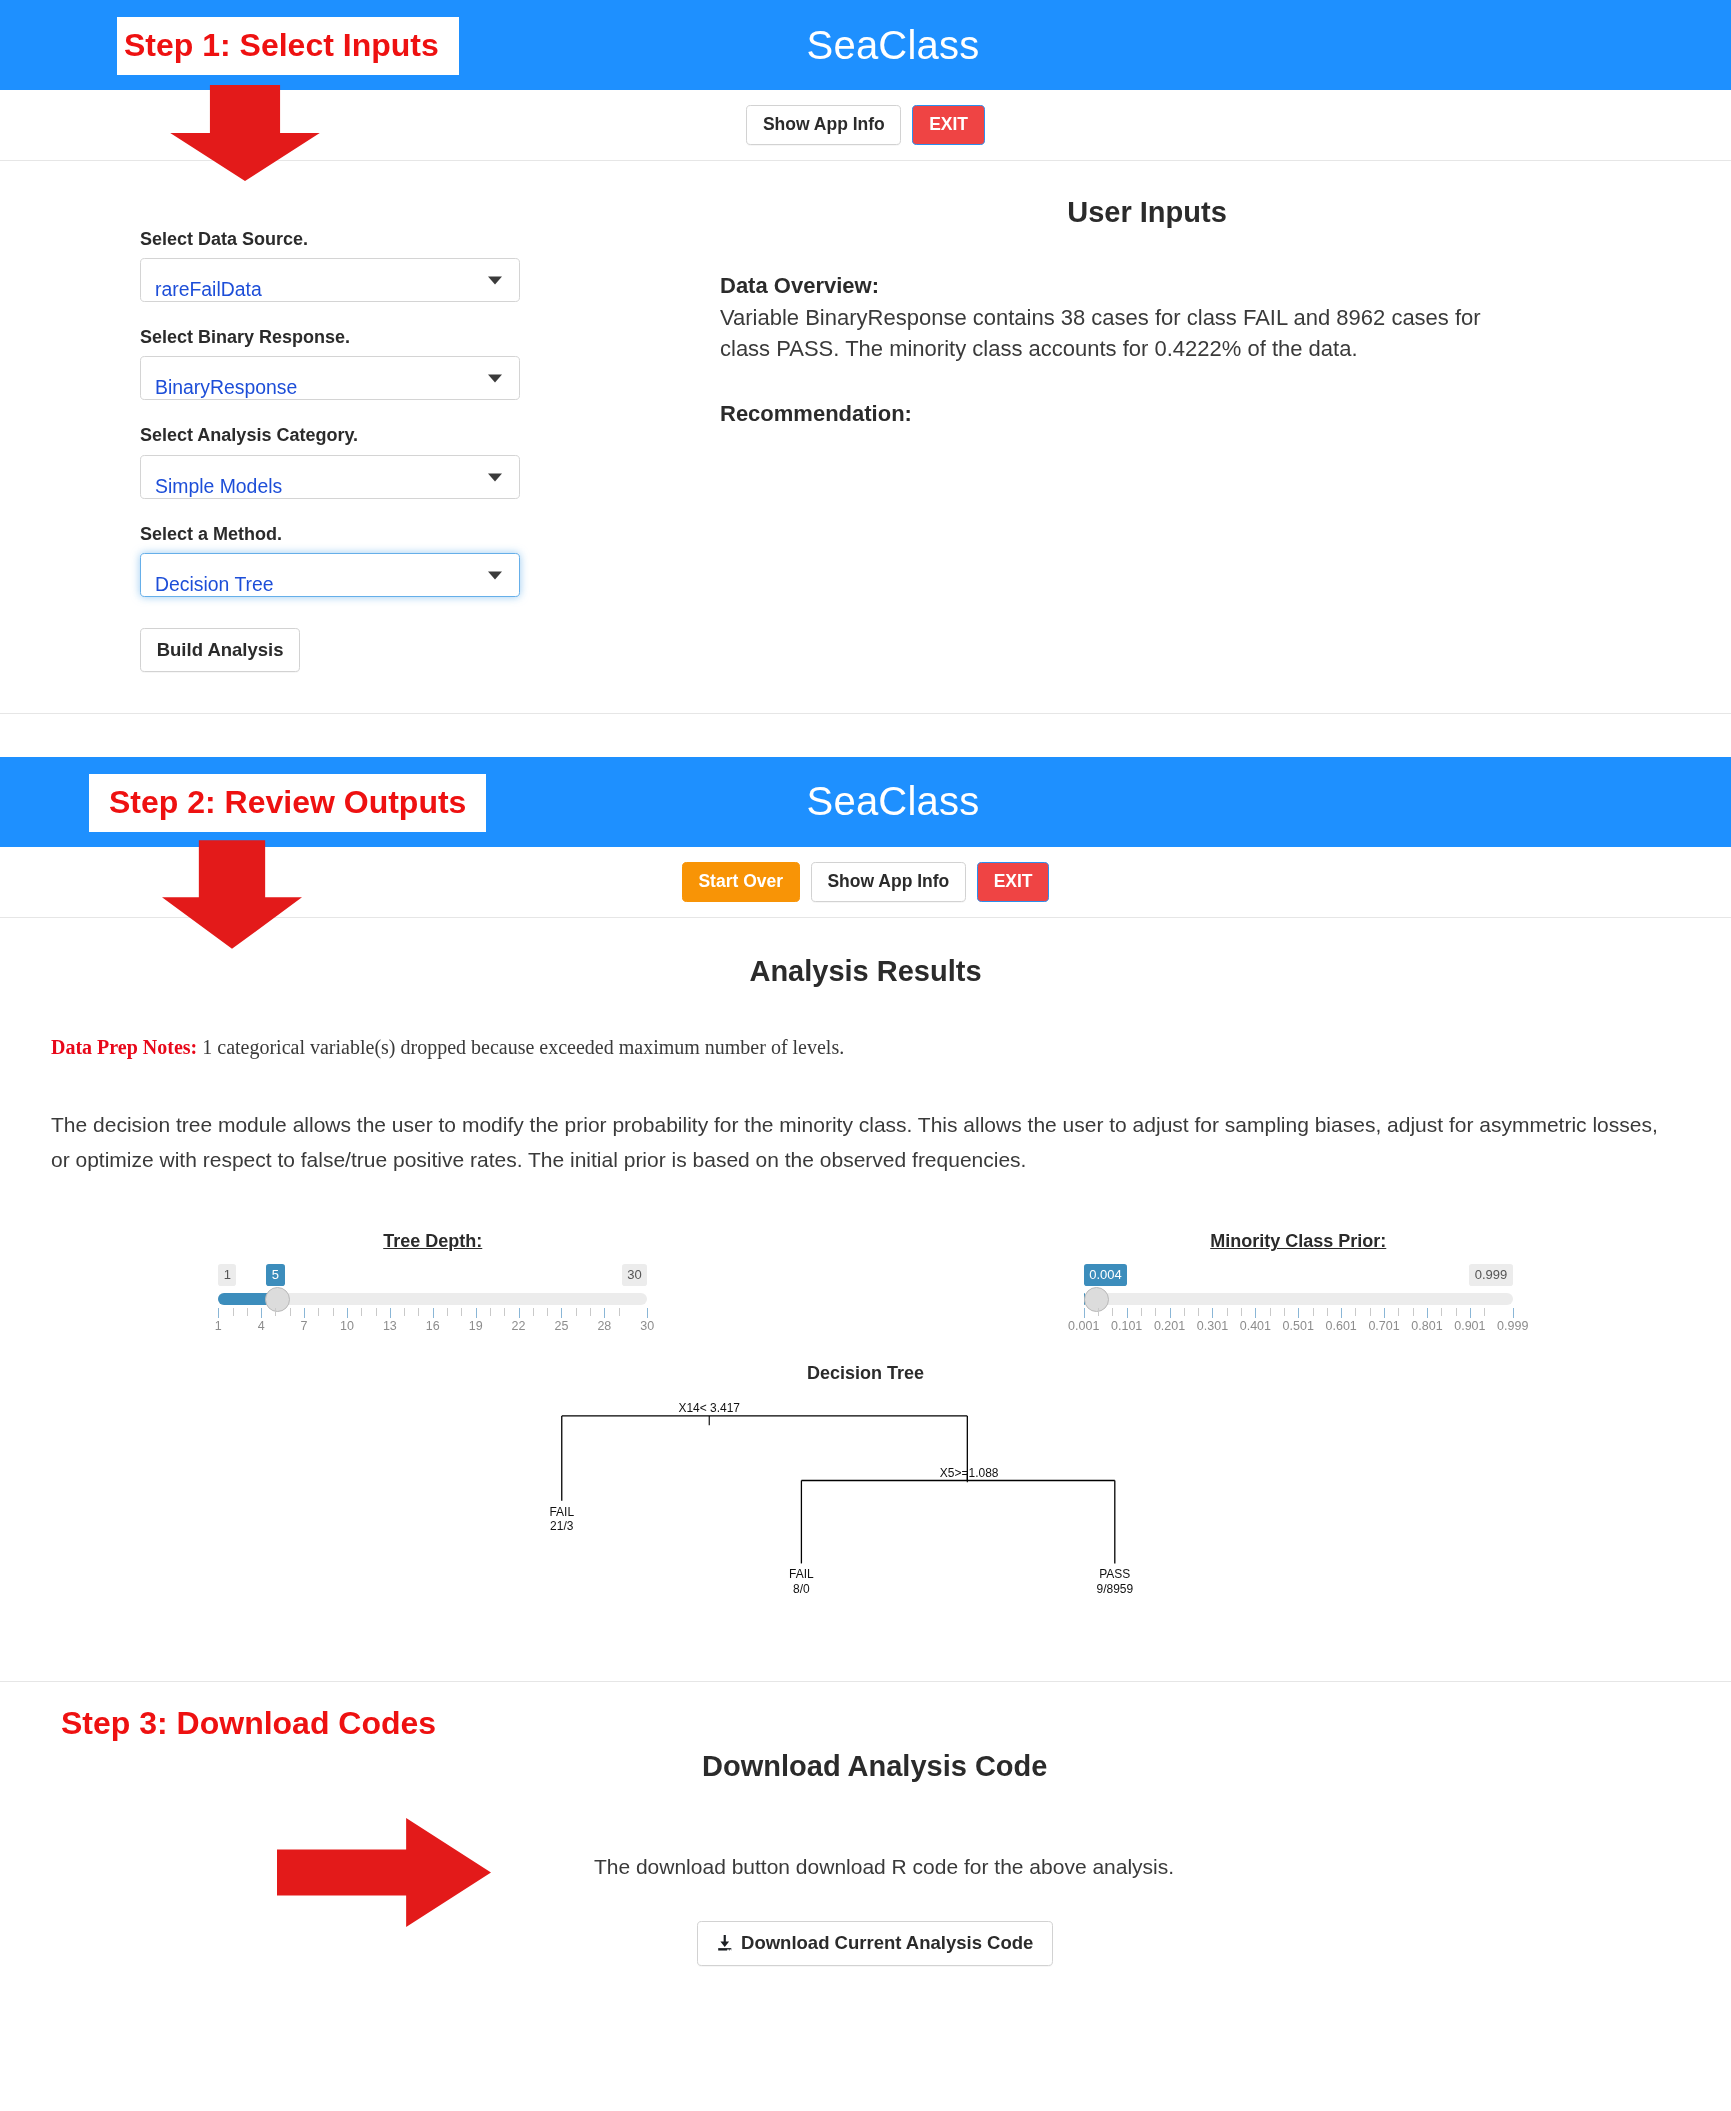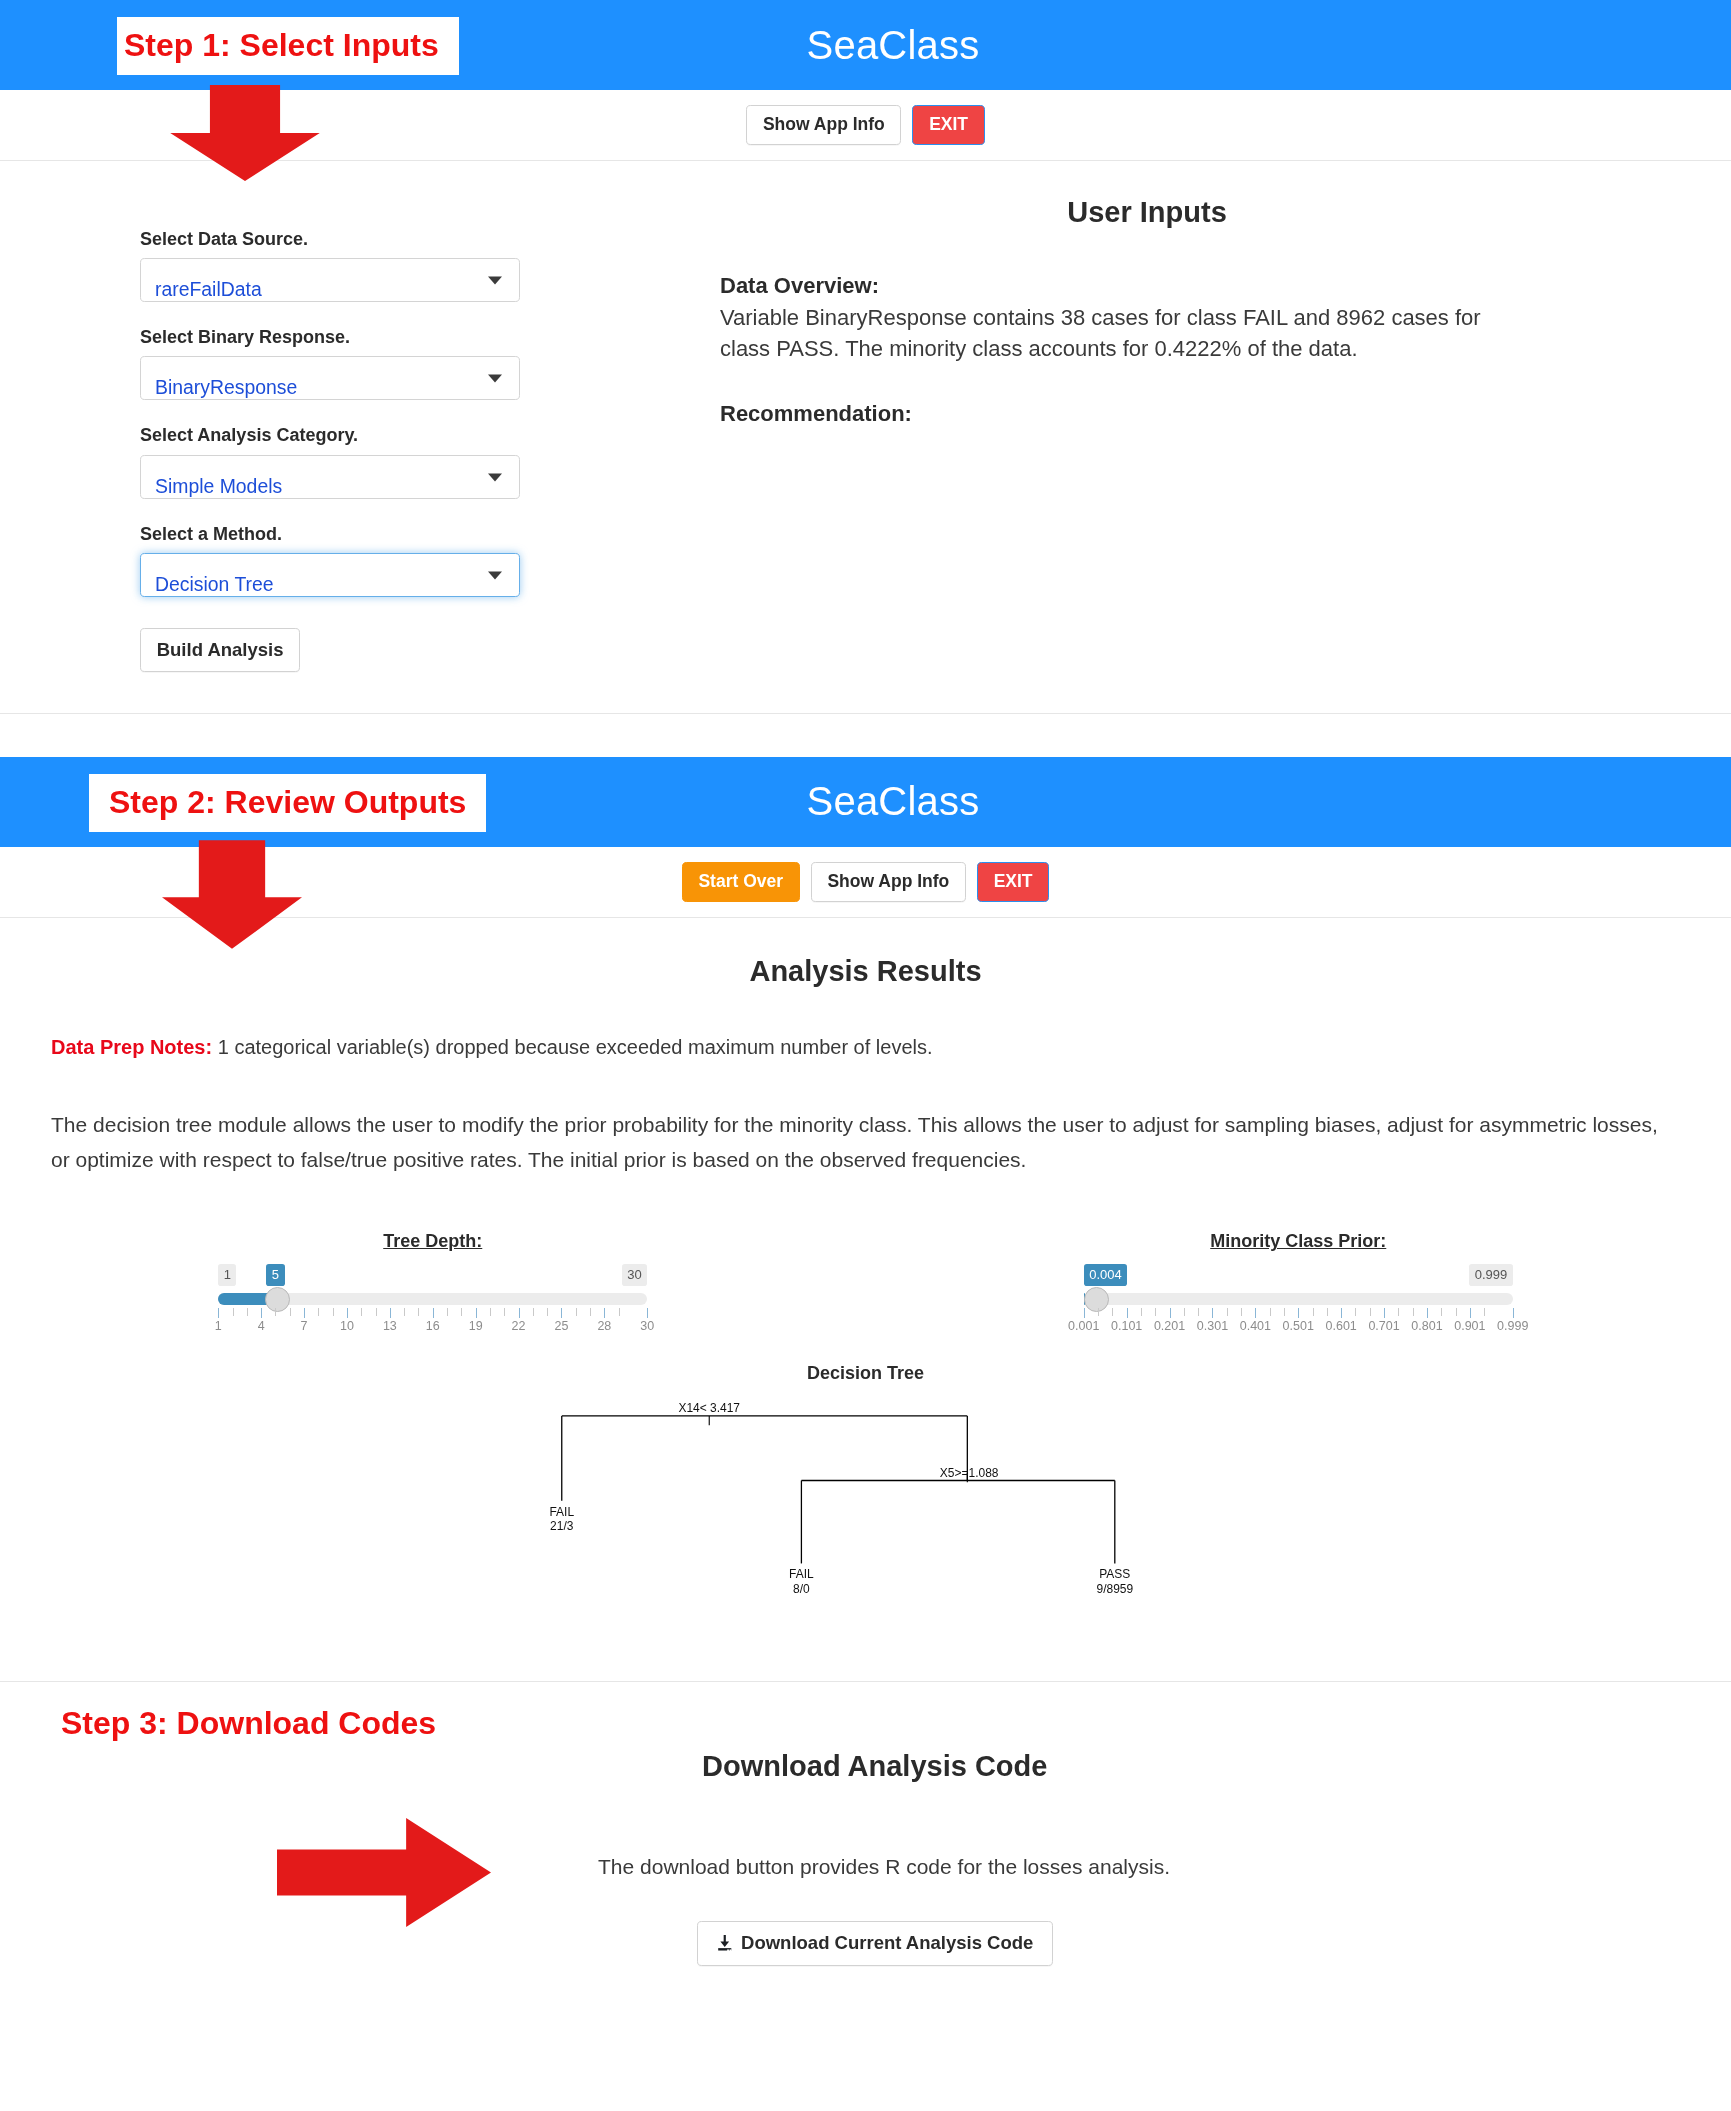--- a/index.html
+++ b/index.html
@@ -143,20 +143,21 @@
 
   
   .results-title {
     font-size: 29px; font-weight: bold; color:#2b2b2b;
     text-align:center; margin: 37px 0 0 0;
   }
   .prep-notes {
     font-size: 20px;
     margin: 48px 0 0 51px;
     color: #3a3a3a;
+    font-family: Liberation Serif, serif;
   }
   .prep-notes b { color: #e8081a; font-weight: bold; }
   .intro-para {
     font-size: 21px;
     line-height: 1.68;
     color: #3a3a3a;
     margin: 48px 51px 0 51px;
   }
 
   
@@ -498,21 +499,21 @@
     <div class="divider"></div>
 
     <svg class="arrow" style="left:162px; top:83px;" width="140" height="109" viewBox="0 0 152 118">
       <polygon points="40,0 112,0 112,62 152,62 76,118 0,62 40,62" fill="#e31a1a"></polygon>
     </svg>
   </div>
 
   <div class="step3">
     <div class="step3-label">Step 3: Download Codes</div>
     <h2 class="dl-title">Download Analysis Code</h2>
-    <div class="dl-desc">The download button provides R code for the losses analysis.</div>
+    <div class="dl-desc">The download button download R code for the above analysis.</div>
     <div class="dl-btn-wrap">
       <div class="btn btn-default dl-btn">
         <svg width="17.5" height="17.5" viewBox="0 0 16 16">
           <path d="M7 0h2v6h3l-4 5-4-5h3z" fill="#1b1f24"></path>
           <rect x="2" y="12" width="12" height="2.2" fill="#1b1f24"></rect>
           <rect x="10.2" y="13.2" width="1.6" height="1.6" fill="#fff"></rect>
           <rect x="12.4" y="13.2" width="1.6" height="1.6" fill="#fff"></rect>
         </svg>
         <span>Download Current Analysis Code</span>
       </div>

